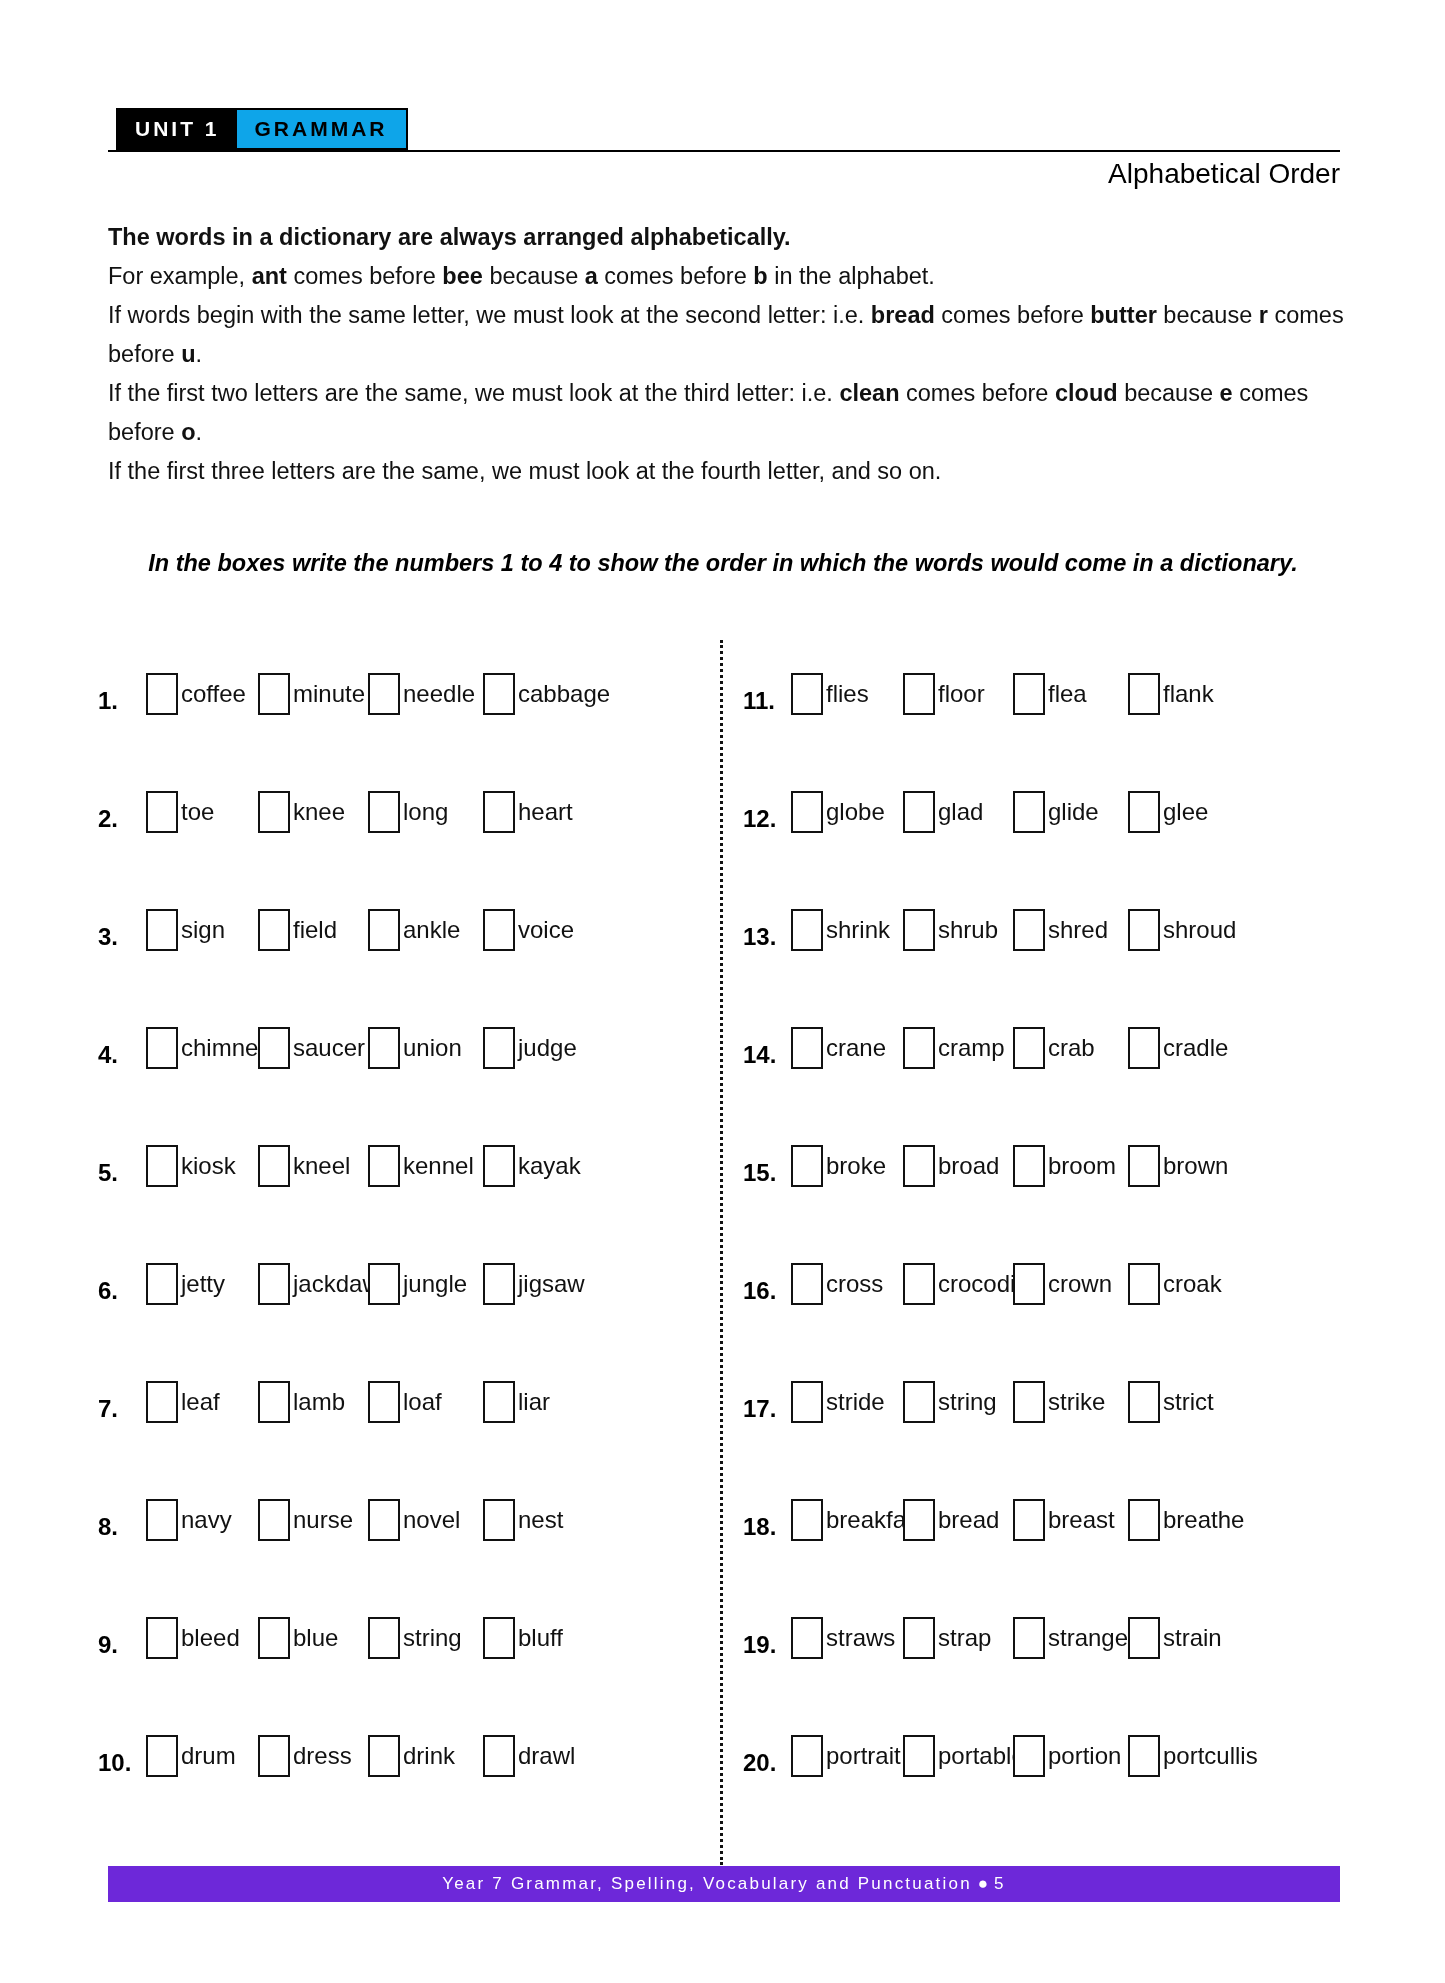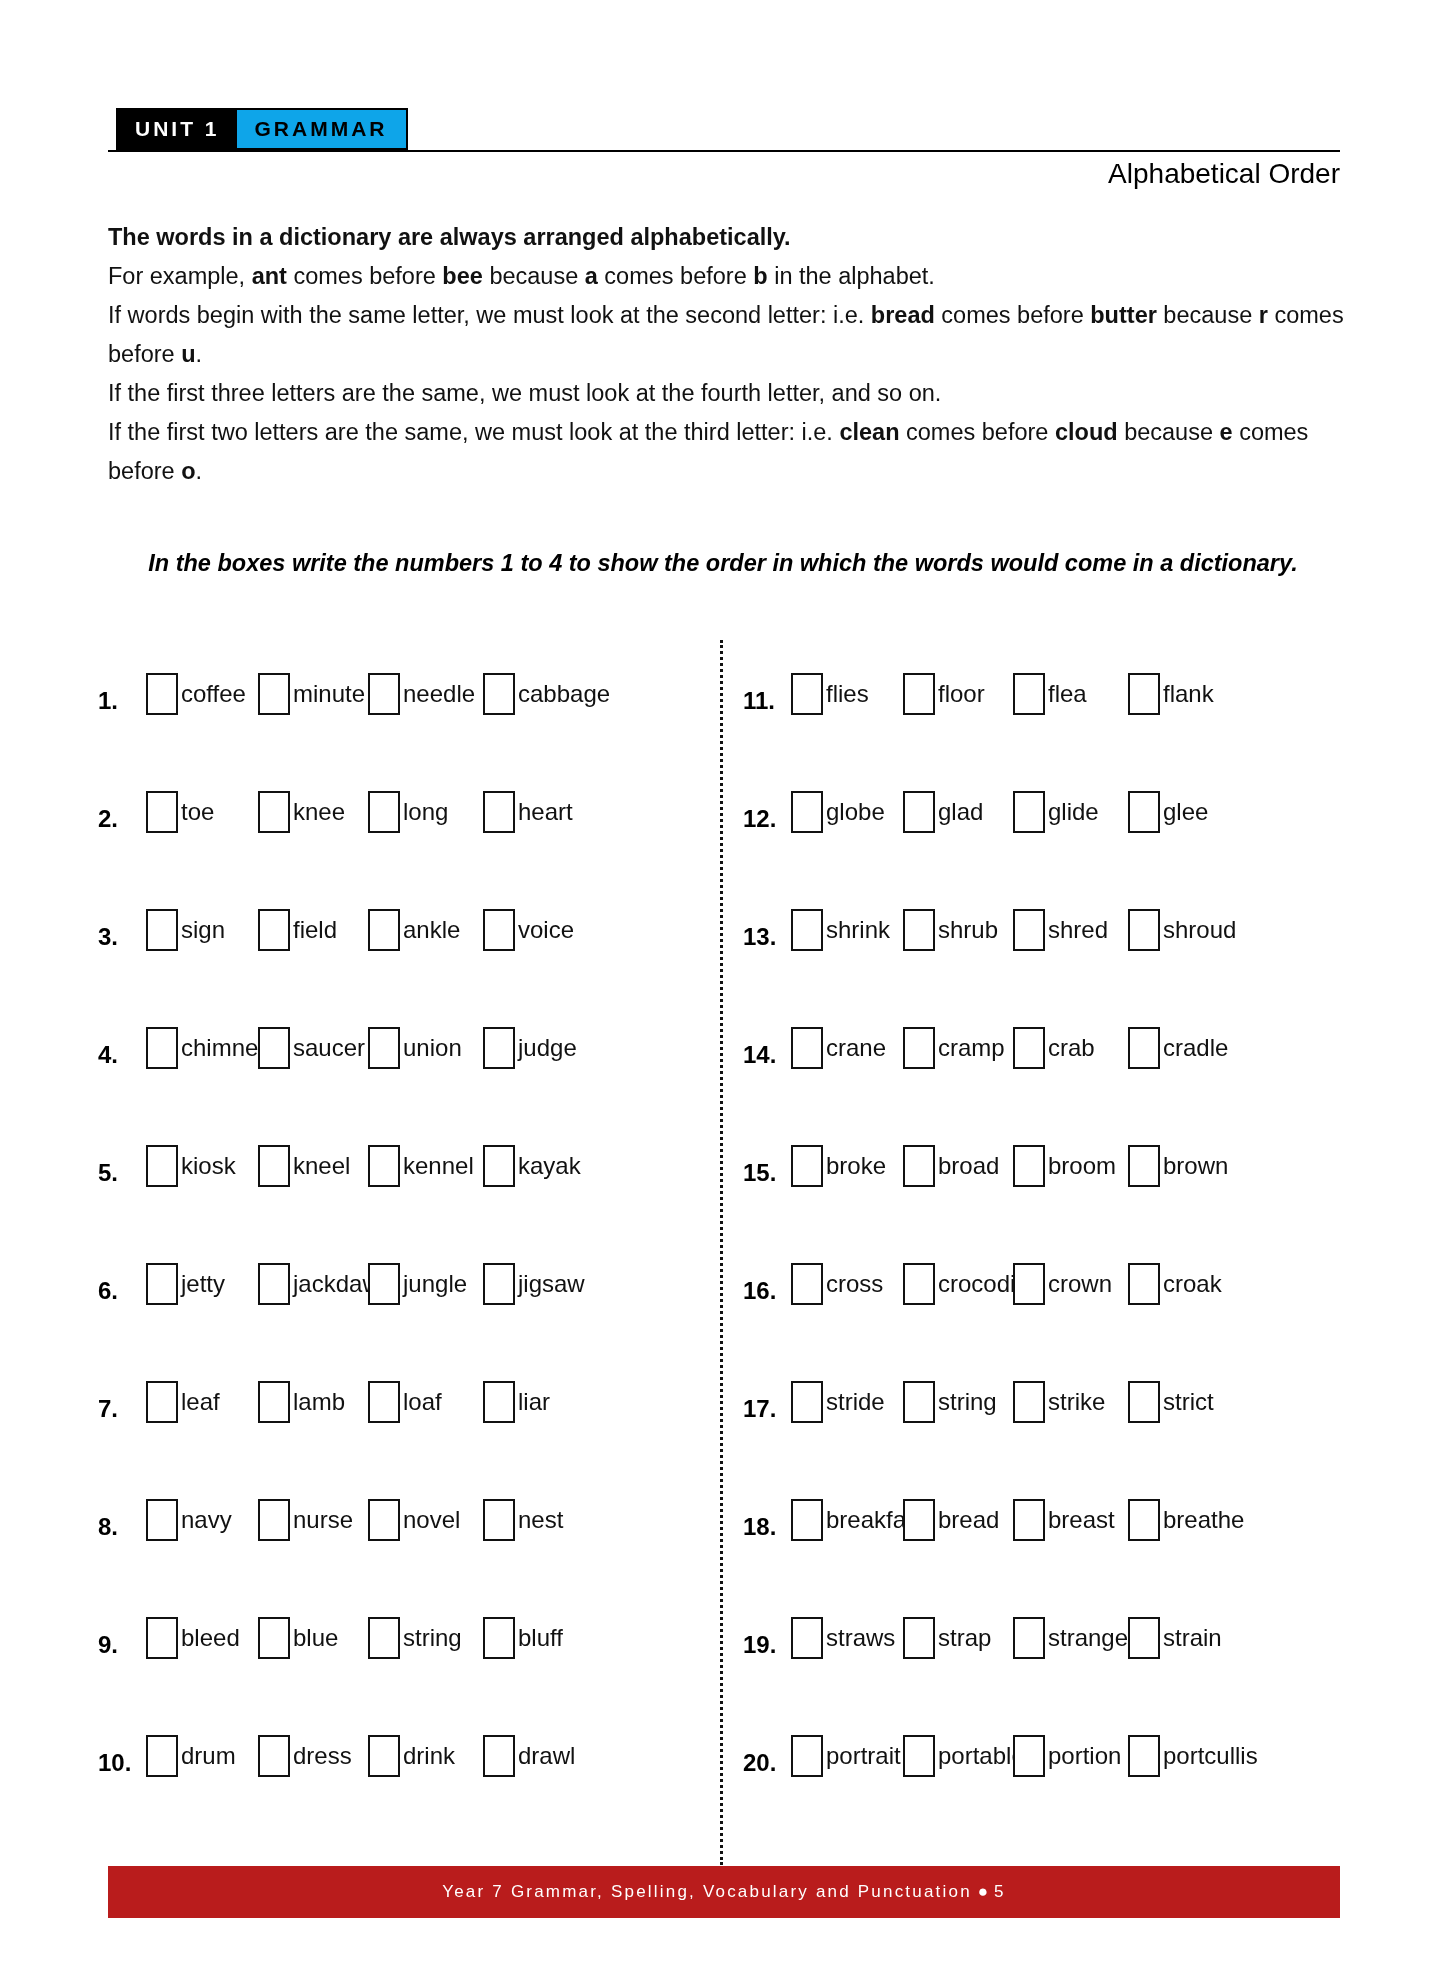--- a/index.html
+++ b/index.html
@@ -171,22 +171,22 @@
   .c1 { left: 160px; }
   .c2 { left: 270px; }
   .c3 { left: 385px; }
 
   
   .footer {
     position: absolute;
     left: 108px;
     top: 1866px;
     width: 1232px;
-    height: 52px;
-    background: #b91c1c;
+    height: 36px;
+    background: #6d28d9;
     color: #fff;
     display: flex;
     align-items: center;
     justify-content: center;
   }
   .footer-text {
     font-size: 17px;
     letter-spacing: 2.2px;
     font-family: "Liberation Sans", sans-serif;
     white-space: nowrap;
@@ -214,24 +214,24 @@
     <p>
       <span class="lead">The words in a dictionary are always arranged alphabetically.</span>
     </p>
     <p>
       <span>For example, </span><b>ant</b><span> comes before </span><b>bee</b><span> because </span><b>a</b><span> comes before </span><b>b</b><span> in the alphabet.</span>
     </p>
     <p>
       <span>If words begin with the same letter, we must look at the second letter: i.e. </span><b>bread</b><span> comes before </span><b>butter</b><span> because </span><b>r</b><span> comes before </span><b>u</b><span>.</span>
     </p>
     <p>
-      <span>If the first three letters are the same, we must look at the fourth letter, and so on.</span>
+      <span>If the first two letters are the same, we must look at the third letter: i.e. </span><b>clean</b><span> comes before </span><b>cloud</b><span> because </span><b>e</b><span> comes before </span><b>o</b><span>.</span>
     </p>
     <p>
-      <span>If the first two letters are the same, we must look at the third letter: i.e. </span><b>clean</b><span> comes before </span><b>cloud</b><span> because </span><b>e</b><span> comes before </span><b>o</b><span>.</span>
+      <span>If the first three letters are the same, we must look at the fourth letter, and so on.</span>
     </p>
   </div>
 
   <div class="instruction">In the boxes write the numbers 1 to 4 to show the order in which the words would come in a dictionary.</div>
 
   <div class="exercise">
     <div class="divider"></div>
     <div class="col col-left" id="col-left">
         <div class="row">
           <div class="row-num">1.</div>

